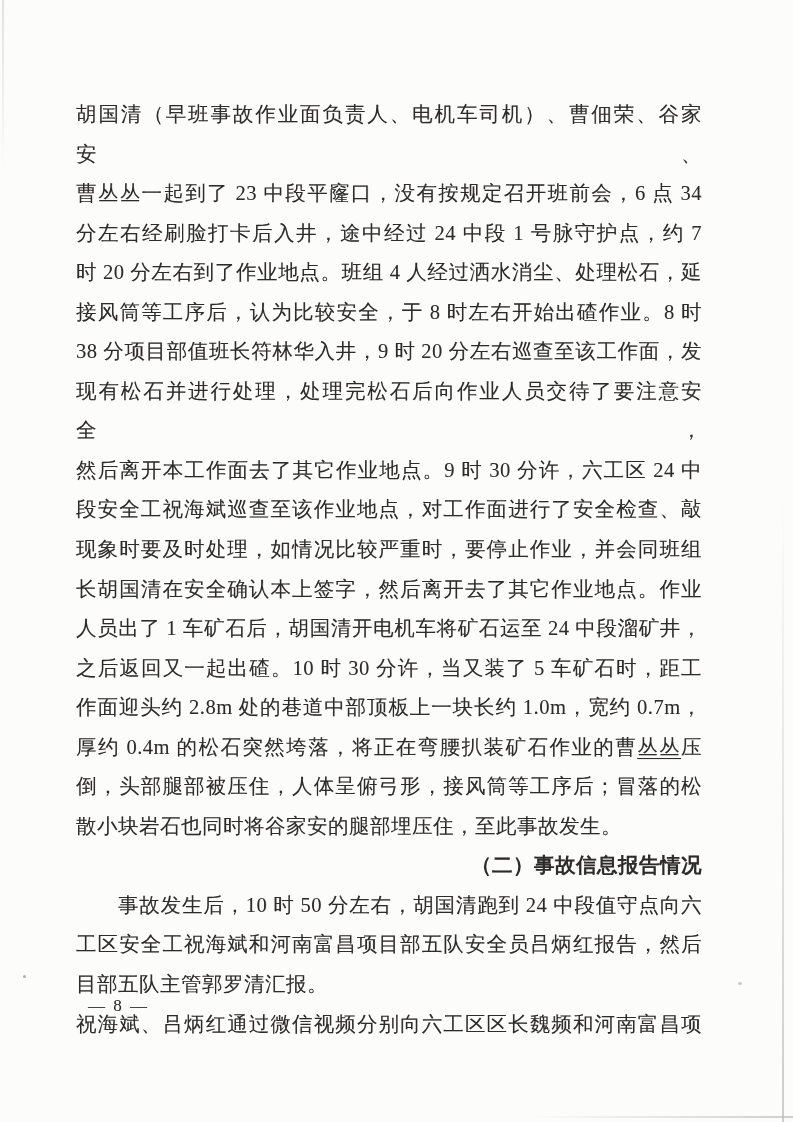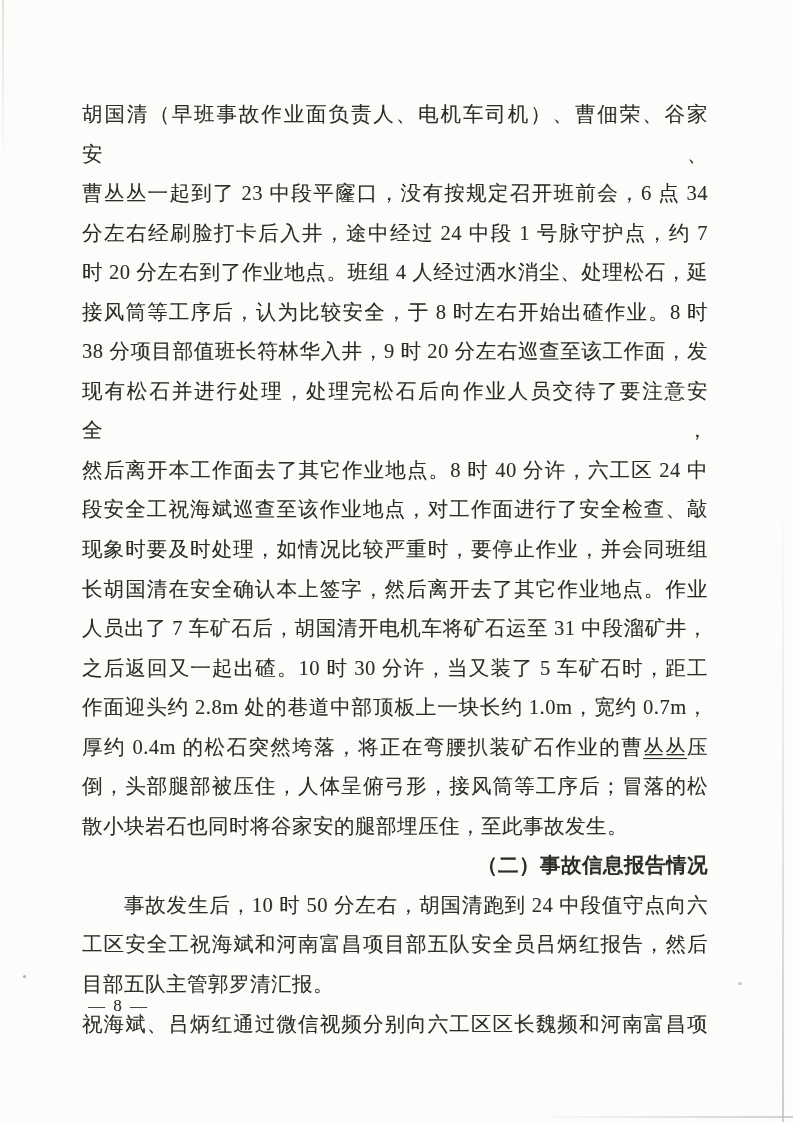--- a/index.html
+++ b/index.html
@@ -11,21 +11,21 @@
   }
   .page {
     position: relative;
     width: 793px; height: 1122px;
     background: var(--page-bg, #fcfcfb);
     overflow: hidden;
     color: var(--ink, #2e2c29);
   }
   .text-block {
     position: absolute;
-    left: 82px; top: 95px; width: 626px;
+    left: 76px; top: 95px; width: 626px;
     font-size: 20.5px;
     line-height: 39.55px;
     letter-spacing: 0.5px;
     text-shadow: 0.3px 0.3px 0 rgba(70,66,60,0.28);
   }
   .line { text-align: left; white-space: normal; }
   .line.fill { text-align: justify; text-align-last: justify; }
   .line.indent { padding-left: 42px; text-align: right; }
   .line.bold { font-weight: bold; }
   .u {
@@ -70,25 +70,25 @@
 <div class="page">
   <div class="edge-left"></div>
   <div class="text-block">
       <div class="line fill"><span>胡国清（早班事故作业面负责人、电机车司机）、曹佃荣、谷家安、</span></div>
       <div class="line fill"><span>曹丛丛一起到了 23 中段平窿口，没有按规定召开班前会，6 点 34</span></div>
       <div class="line fill"><span>分左右经刷脸打卡后入井，途中经过 24 中段 1 号脉守护点，约 7</span></div>
       <div class="line fill"><span>时 20 分左右到了作业地点。班组 4 人经过洒水消尘、处理松石，延</span></div>
       <div class="line fill"><span>接风筒等工序后，认为比较安全，于 8 时左右开始出碴作业。8 时</span></div>
       <div class="line fill"><span>38 分项目部值班长符林华入井，9 时 20 分左右巡查至该工作面，发</span></div>
       <div class="line fill"><span>现有松石并进行处理，处理完松石后向作业人员交待了要注意安全，</span></div>
-      <div class="line fill"><span>然后离开本工作面去了其它作业地点。8 时 40 分许，六工区 24 中</span></div>
+      <div class="line fill"><span>然后离开本工作面去了其它作业地点。9 时 30 分许，六工区 24 中</span></div>
       <div class="line fill"><span>段安全工祝海斌巡查至该作业地点，对工作面进行了安全检查、敲</span></div>
       <div class="line fill"><span>现象时要及时处理，如情况比较严重时，要停止作业，并会同班组</span></div>
       <div class="line fill"><span>长胡国清在安全确认本上签字，然后离开去了其它作业地点。作业</span></div>
-      <div class="line fill"><span>人员出了 7 车矿石后，胡国清开电机车将矿石运至 31 中段溜矿井，</span></div>
+      <div class="line fill"><span>人员出了 1 车矿石后，胡国清开电机车将矿石运至 24 中段溜矿井，</span></div>
       <div class="line fill"><span>之后返回又一起出碴。10 时 30 分许，当又装了 5 车矿石时，距工</span></div>
       <div class="line fill"><span>作面迎头约 2.8m 处的巷道中部顶板上一块长约 1.0m，宽约 0.7m，</span></div>
       <div class="line fill"><span>厚约 0.4m 的松石突然垮落，将正在弯腰扒装矿石作业的曹</span><span class="u">丛丛</span><span>压</span></div>
       <div class="line fill"><span>倒，头部腿部被压住，人体呈俯弓形，接风筒等工序后；冒落的松</span></div>
       <div class="line"><span>散小块岩石也同时将谷家安的腿部埋压住，至此事故发生。</span></div>
       <div class="line indent bold"><span>（二）事故信息报告情况</span></div>
       <div class="line fill indent"><span>事故发生后，10 时 50 分左右，胡国清跑到 24 中段值守点向六</span></div>
       <div class="line fill"><span>工区安全工祝海斌和河南富昌项目部五队安全员吕炳红报告，然后</span></div>
       <div class="line"><span>目部五队主管郭罗清汇报。</span></div>
       <div class="line fill"><span>祝海斌、吕炳红通过微信视频分别向六工区区长魏频和河南富昌项</span></div>

